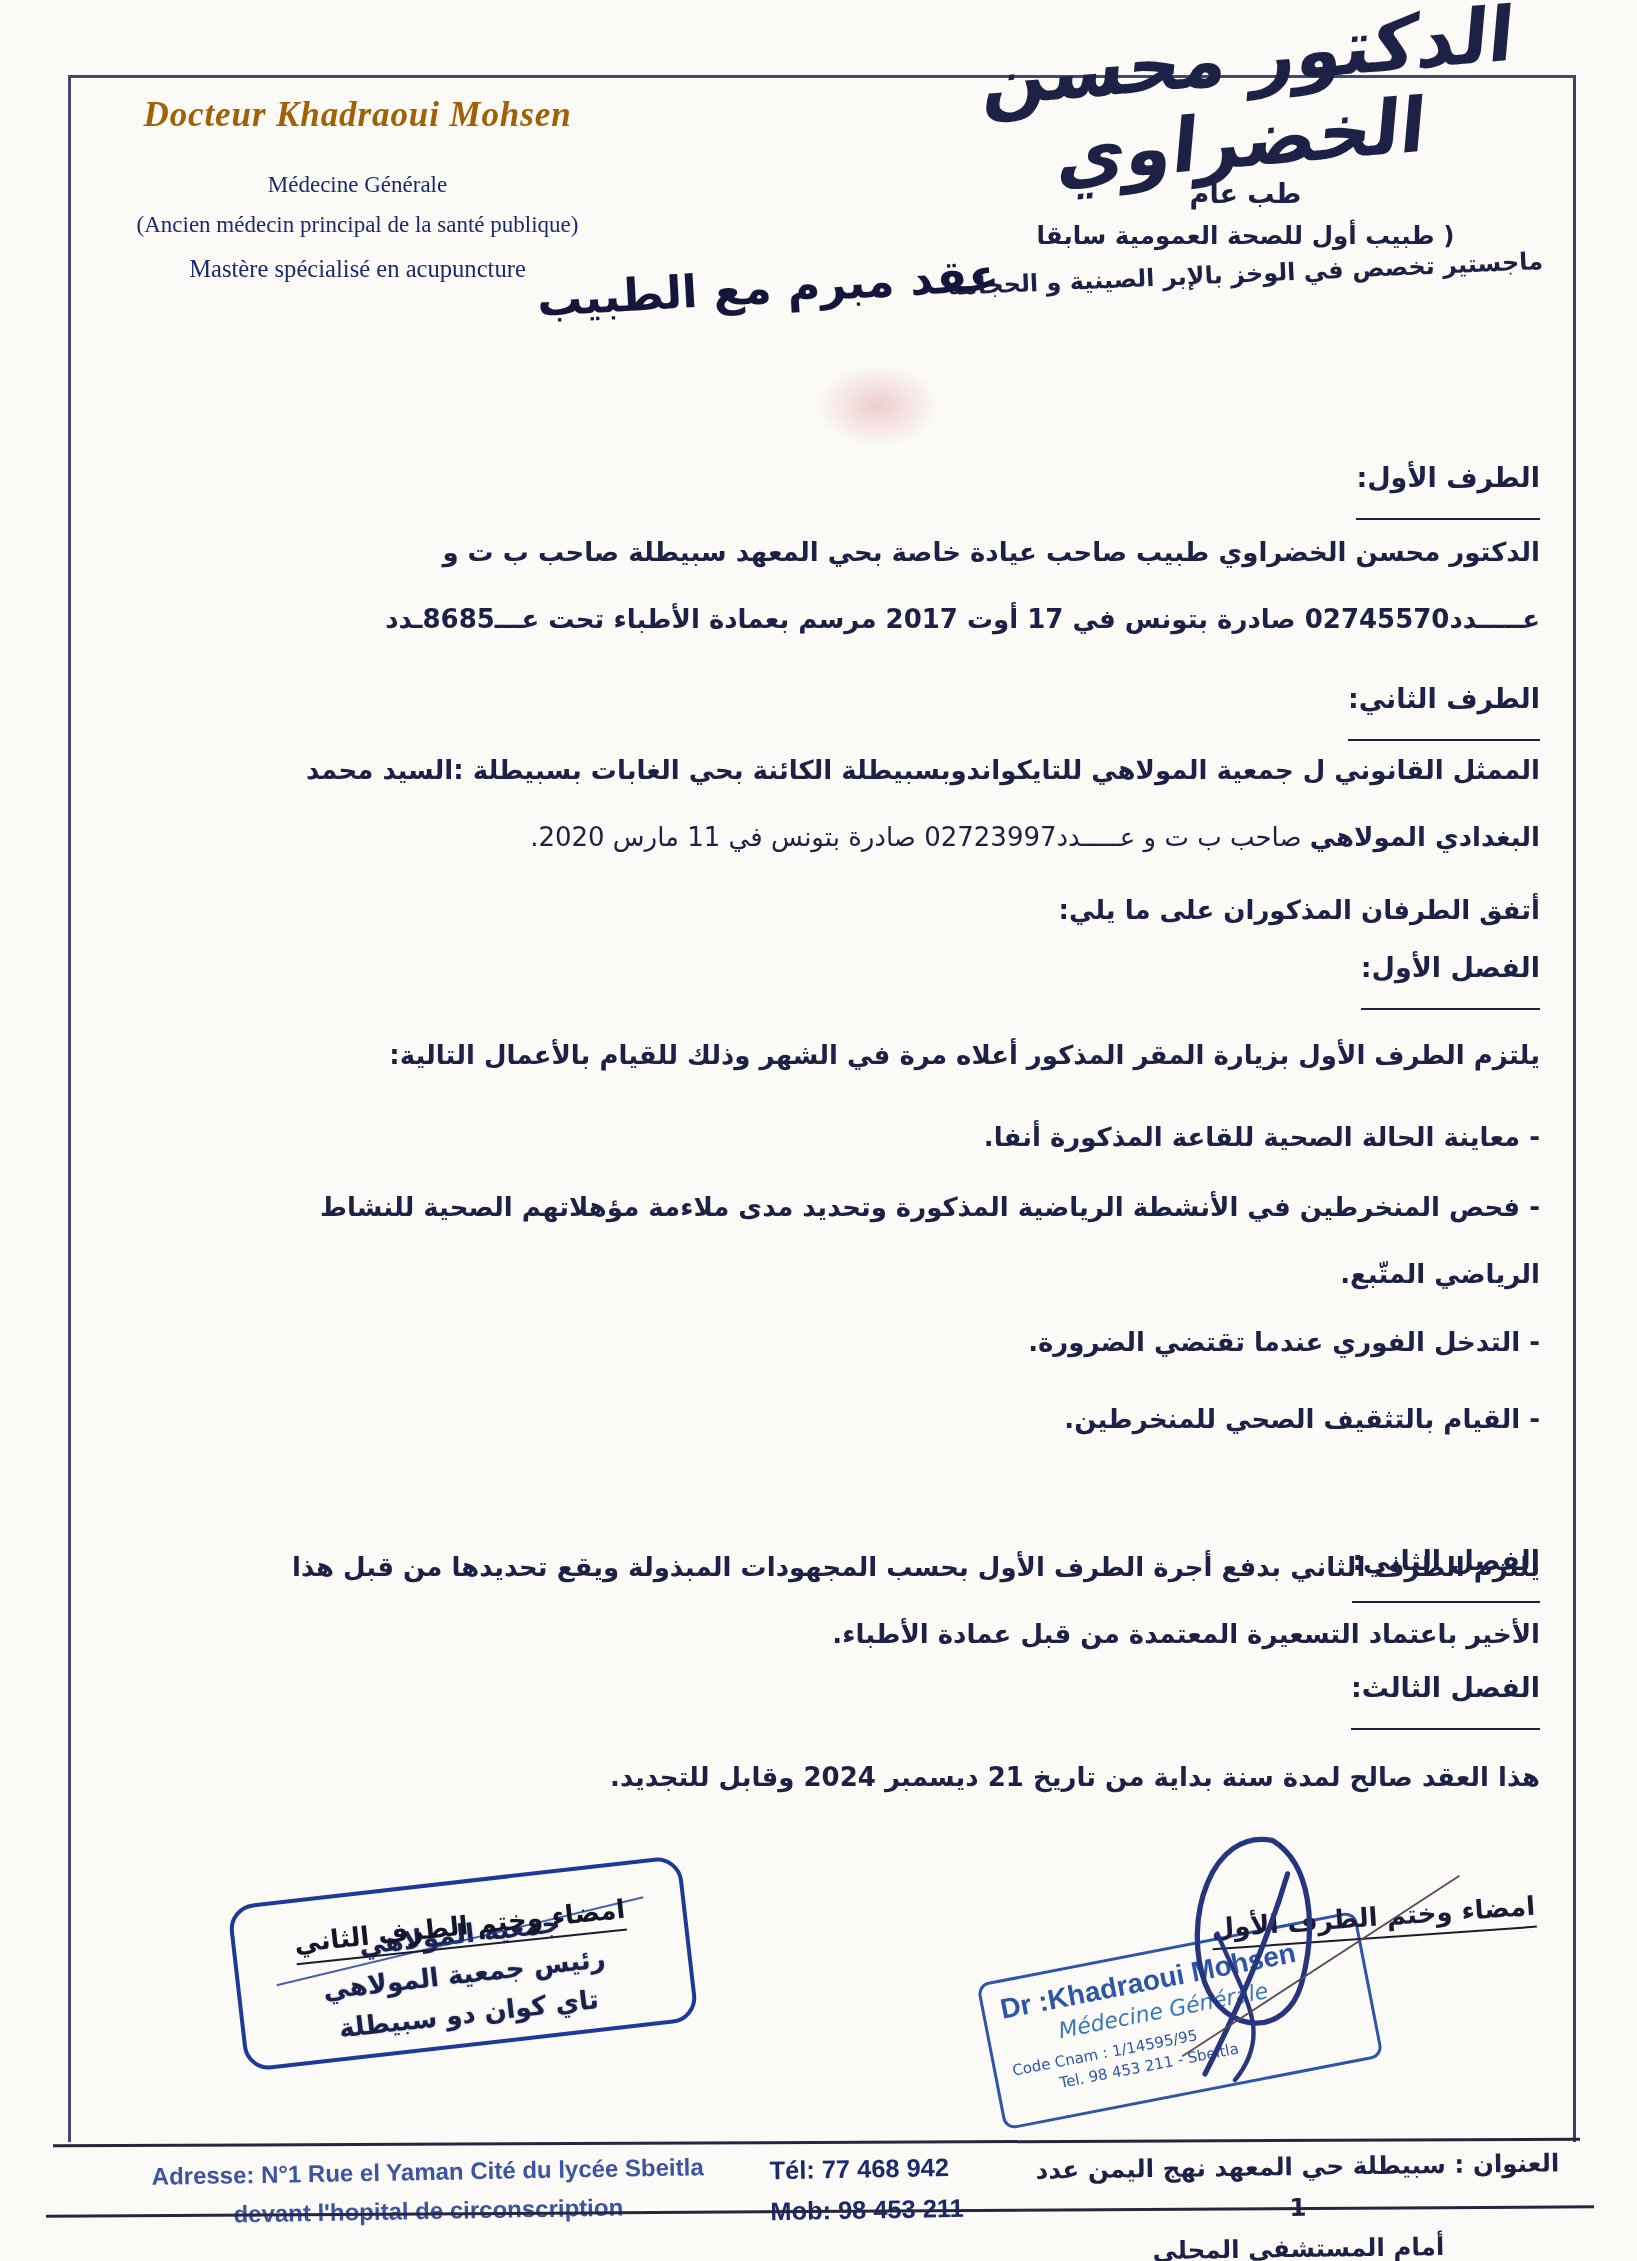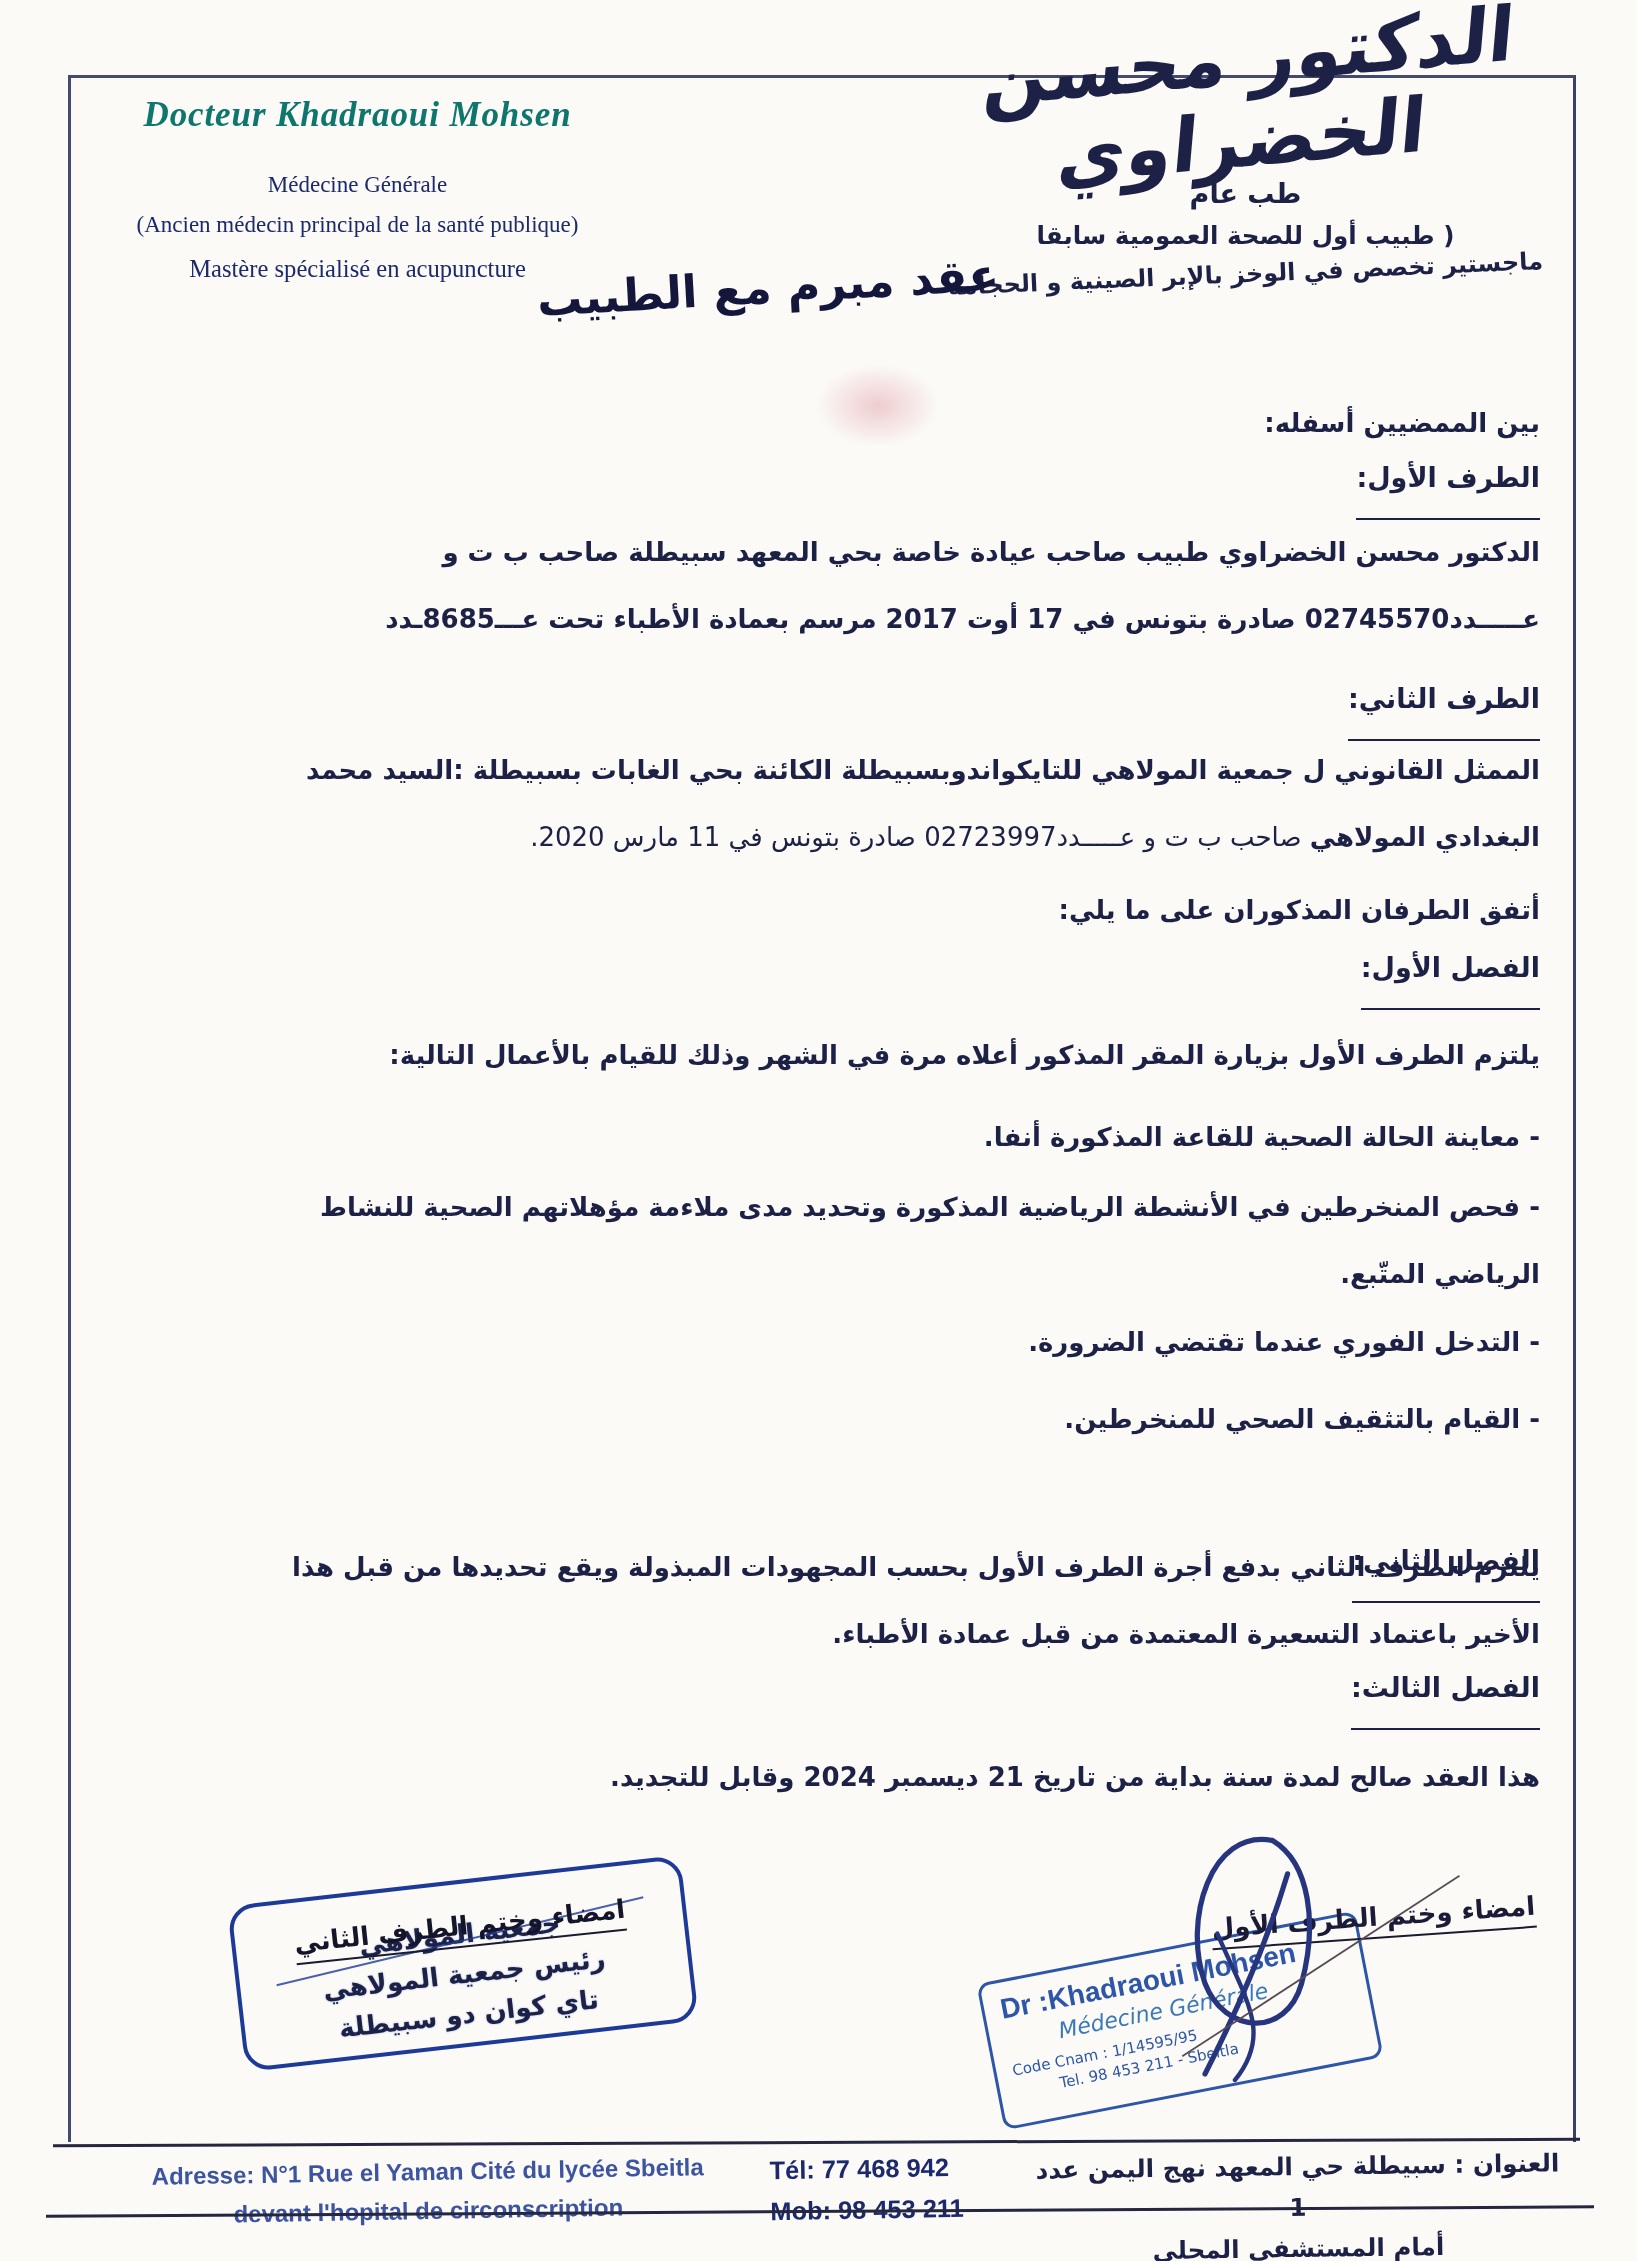--- a/index.html
+++ b/index.html
@@ -17,21 +17,21 @@
   .line-left{left:68px;top:75px;width:2.6px;height:2067px;}
   .line-right{left:1573px;top:75px;width:2.6px;height:2067px;background:#3c4066;}
   .line-footer-sep{left:53px;top:2141px;width:1527px;height:2.6px;background:#26263f;transform:rotate(-0.25deg);}
   .line-bottom{left:46px;top:2210px;width:1548px;height:2.6px;background:#26263f;transform:rotate(-0.35deg);}
 
   
   .hdr-left{
     position:absolute;left:81px;top:95px;width:553px;text-align:center;
     color:#1c2a6b;font-family:"Liberation Serif","DejaVu Serif",serif;
   }
-  .hdr-left .name{font-size:35px;font-weight:bold;font-style:italic;letter-spacing:0.9px;color:#0f766e;}
+  .hdr-left .name{font-size:35px;font-weight:bold;font-style:italic;letter-spacing:0.9px;color:#a16207;}
   .hdr-left .sub1{margin-top:37px;font-size:23px;}
   .hdr-left .sub2{margin-top:14px;font-size:23px;}
   .hdr-left .sub3{margin-top:17px;font-size:24.6px;}
 
   .hdr-right{position:absolute;left:877px;top:16px;width:737px;text-align:center;z-index:2;}
   .callig{
     font-size:75px;font-weight:bold;color:#273173;
     direction:rtl;transform:rotate(-5deg) skewX(-10deg);
     letter-spacing:1.8px;line-height:1.1;
   }
@@ -144,21 +144,20 @@
     <div class="callig ar">الدكتور محسن الخضراوي</div>
     <div class="tibb ar">طب عام</div>
     <div class="prev ar">( طبيب أول للصحة العمومية سابقا</div>
     <div class="master ar">ماجستير تخصص في الوخز بالإبر الصينية و الحجامة</div>
   </div>
 
   <div class="smudge"></div>
 
   <div class="doc-title ar">عقد مبرم مع الطبيب</div>
 
-  <div class="blk ar t30 intro-line">بين الممضيين أسفله:</div>
 
   <div class="blk ar heading p1-heading">
     <span>الطرف الأول:</span>
   </div>
   <div class="blk ar t30 p1-para">
     <div>الدكتور محسن الخضراوي طبيب صاحب عيادة خاصة  بحي المعهد سبيطلة صاحب ب ت و</div>
     <div>عـــــدد02745570 صادرة بتونس في 17 أوت 2017 مرسم بعمادة الأطباء تحت عـــ8685ـدد</div>
   </div>
 
   <div class="blk ar heading p2-heading">

